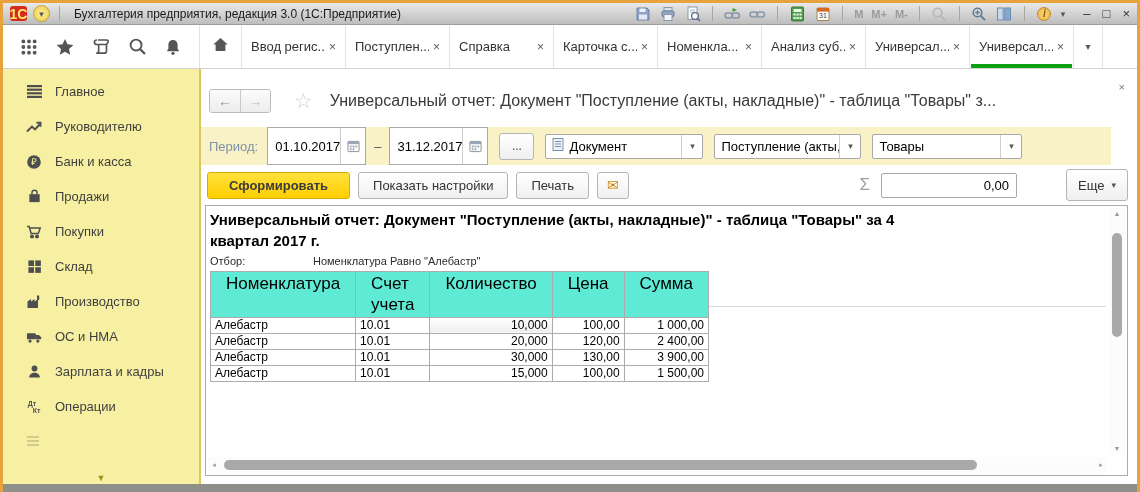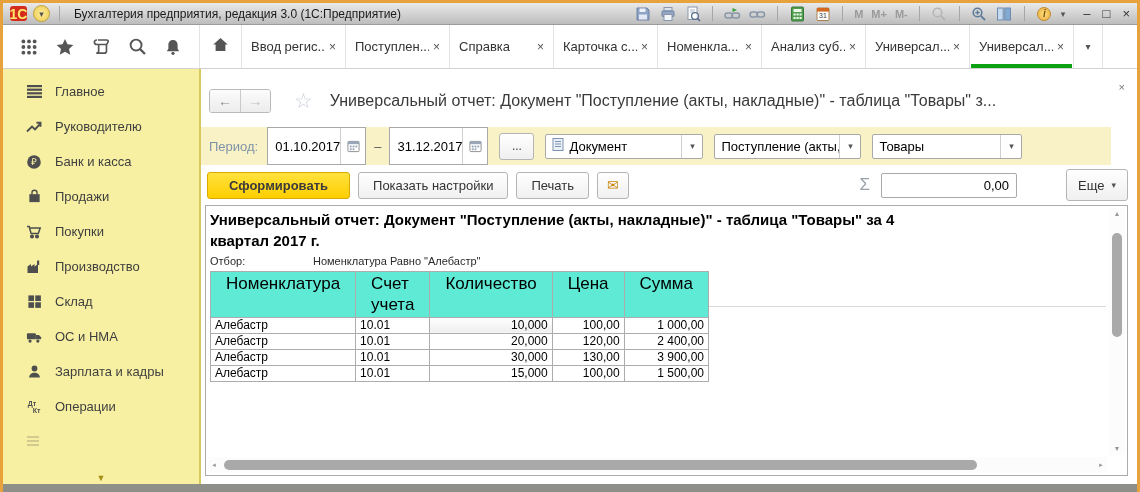--- a/index.html
+++ b/index.html
@@ -346,37 +346,37 @@
             <svg width="16" height="15" viewBox="0 0 16 15" fill="none" stroke="#4E4E4E" stroke-width="1.5">
               <path d="M1 2.5h2.2l1.9 7h7.2l1.9-5.6H4"></path>
               <circle cx="6" cy="12.5" r="1.3" fill="#4E4E4E"></circle>
               <circle cx="11" cy="12.5" r="1.3" fill="#4E4E4E"></circle>
             </svg>
           </span>
           <span>Покупки</span>
         </div>
       <div class="side-item">
           <span class="side-icon">
-            <svg width="16" height="15" viewBox="0 0 16 15" fill="#4E4E4E">
-              <path d="M1.5 14V7.5L5 5v2.5L8.5 5v2.5L12 5v9z"></path>
-              <rect x="11" y="1.5" width="2.2" height="4.5"></rect>
-            </svg>
-          </span>
-          <span>Производство</span>
-        </div>
-      <div class="side-item">
-          <span class="side-icon">
             <svg width="15" height="15" viewBox="0 0 16 16" fill="#4E4E4E">
               <rect x="1.5" y="1.5" width="6" height="6"></rect>
               <rect x="8.8" y="1.5" width="6" height="6"></rect>
               <rect x="1.5" y="8.8" width="6" height="6"></rect>
               <rect x="8.8" y="8.8" width="6" height="6"></rect>
             </svg>
           </span>
           <span>Склад</span>
+        </div>
+      <div class="side-item">
+          <span class="side-icon">
+            <svg width="16" height="15" viewBox="0 0 16 15" fill="#4E4E4E">
+              <path d="M1.5 14V7.5L5 5v2.5L8.5 5v2.5L12 5v9z"></path>
+              <rect x="11" y="1.5" width="2.2" height="4.5"></rect>
+            </svg>
+          </span>
+          <span>Производство</span>
         </div>
       <div class="side-item">
           <span class="side-icon">
             <svg width="17" height="14" viewBox="0 0 17 14" fill="#4E4E4E">
               <rect x="1" y="3" width="9.5" height="6.5" rx="1"></rect>
               <path d="M10.5 5h3.2l2.3 2.3v2.2h-5.5z"></path>
               <circle cx="4.3" cy="11.3" r="1.7"></circle>
               <circle cx="12.6" cy="11.3" r="1.7"></circle>
             </svg>
           </span>

